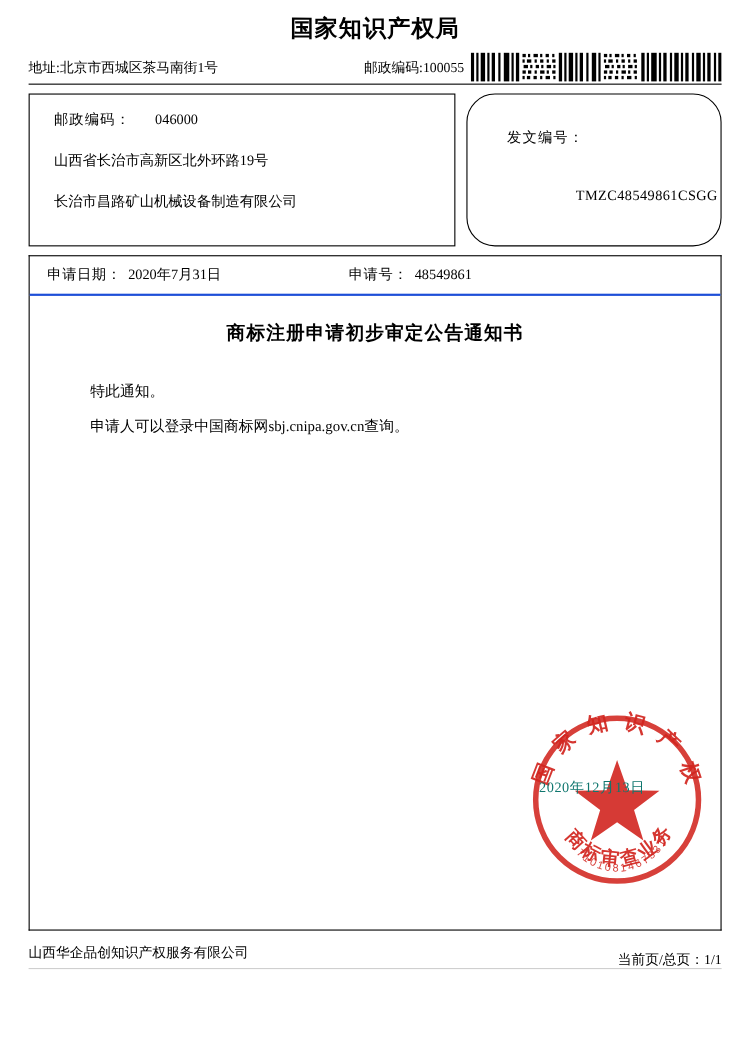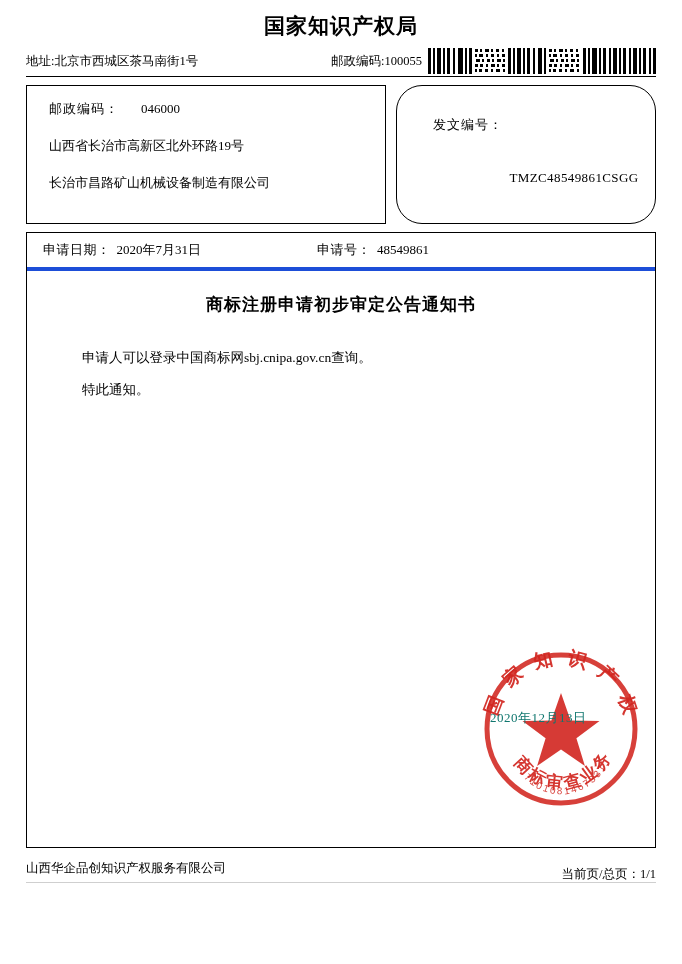--- a/index.html
+++ b/index.html
@@ -68,21 +68,21 @@
     display: flex;
     gap: 10px;
     margin-top: 8px;
   }
   .box {
     border: 1px solid #000;
     box-sizing: border-box;
     position: relative;
   }
   .box-left {
-    width: 360px;
+    width: 388px;
     height: 139px;
     padding: 14px 6px 0 22px;
   }
   .box-right {
     flex: 1;
     height: 139px;
     padding: 30px 0 0 36px;
     border-radius: 26px;
   }
   .line {
@@ -103,21 +103,21 @@
   }
 
   .info-table {
     border: 1px solid #000;
     border-bottom: none;
     margin-top: 8px;
     box-sizing: border-box;
   }
   .info-row {
     display: flex;
-    border-bottom: 4px solid #1d4ed8;
+    border-bottom: 2px solid #1d4ed8;
     height: 34px;
     align-items: center;
     font-size: 13px;
   }
   .cell-left {
     width: 270px;
     padding-left: 16px;
     white-space: nowrap;
   }
   .cell-right {
@@ -337,22 +337,22 @@
         <span class="label-sp">申请日期：</span><span class="val-sp">2020年7月31日</span>
       </div>
       <div class="cell-right">
         <span class="label-sp">申请号：</span><span class="val-sp">48549861</span>
       </div>
     </div>
   </div>
 
   <div class="main-box">
     <div class="main-title">商标注册申请初步审定公告通知书</div>
+    <p class="para2">特此通知。</p>
     <p class="para2">申请人可以登录中国商标网sbj.cnipa.gov.cn查询。</p>
-    <p class="para2">特此通知。</p>
 
     <div class="seal">
       <svg width="182" height="182" viewBox="0 0 182 182" xmlns="http://www.w3.org/2000/svg">
         <defs>
           <path id="arcTop" d="M 26,91 A 65,65 0 0 1 156,91" fill="none"></path>
           <path id="arcBottom" d="M 38,110 A 55,55 0 0 0 144,110" fill="none"></path>
           <path id="arcCode" d="M 45,126 A 50,50 0 0 0 137,126" fill="none"></path>
         </defs>
         <circle cx="91" cy="91" r="74" fill="none" stroke="#d2251f" stroke-width="5" opacity="0.88"></circle>
         <g opacity="0.9">

